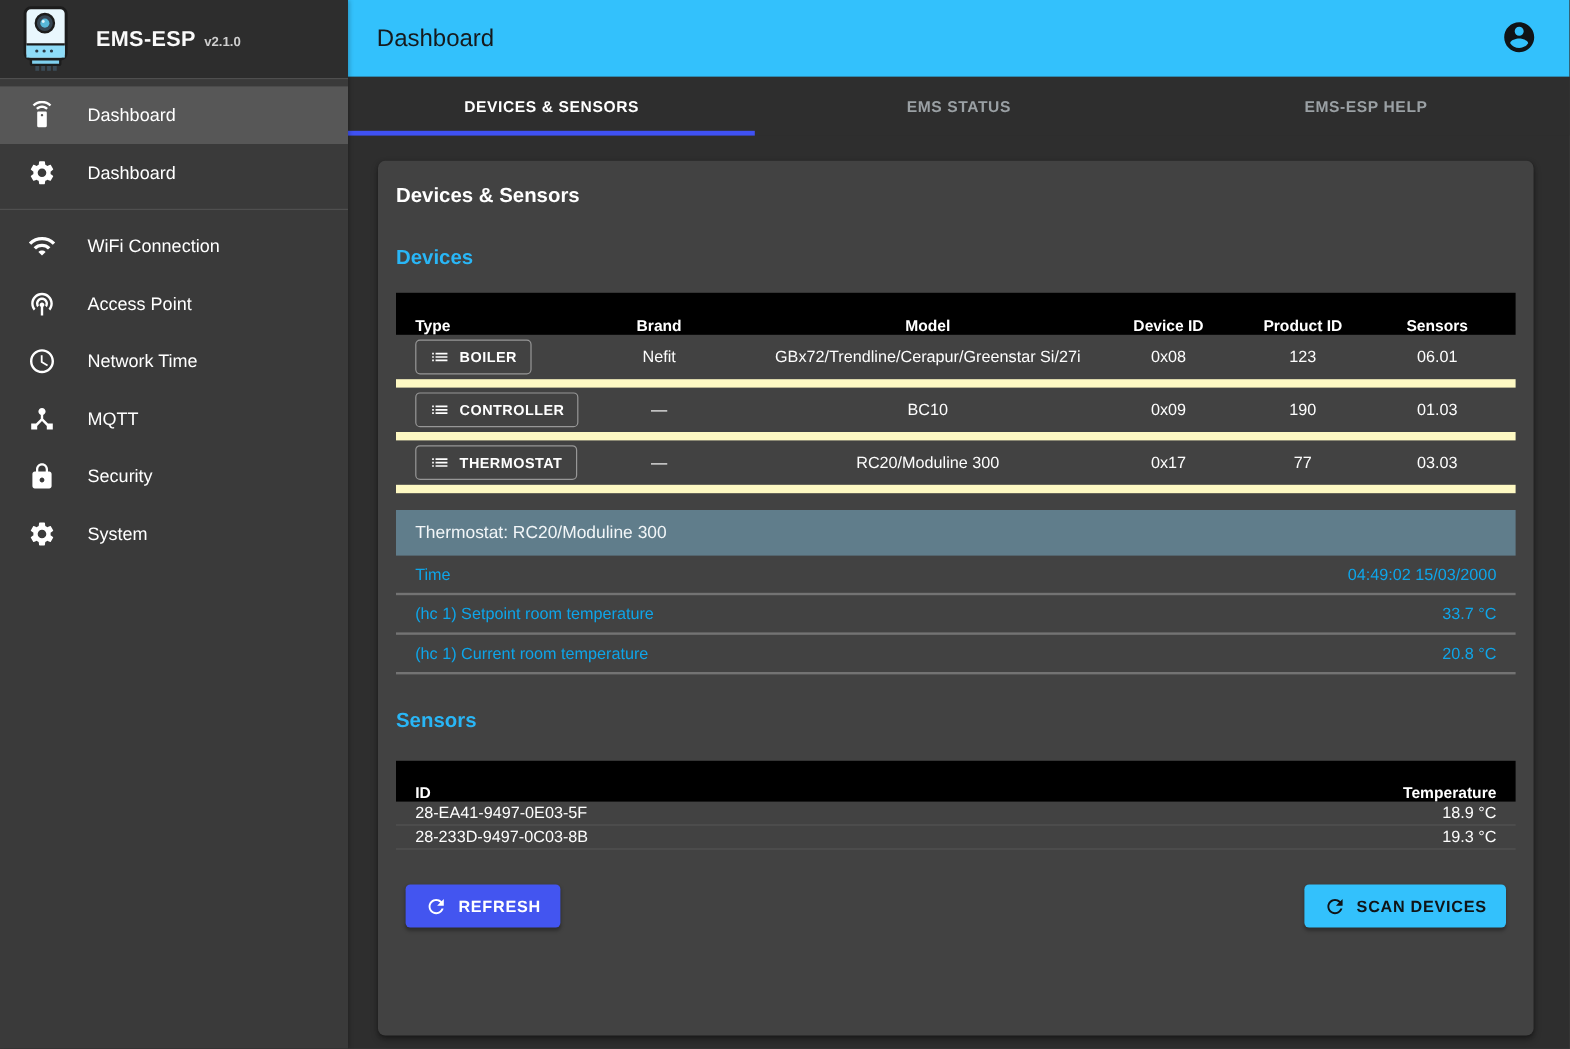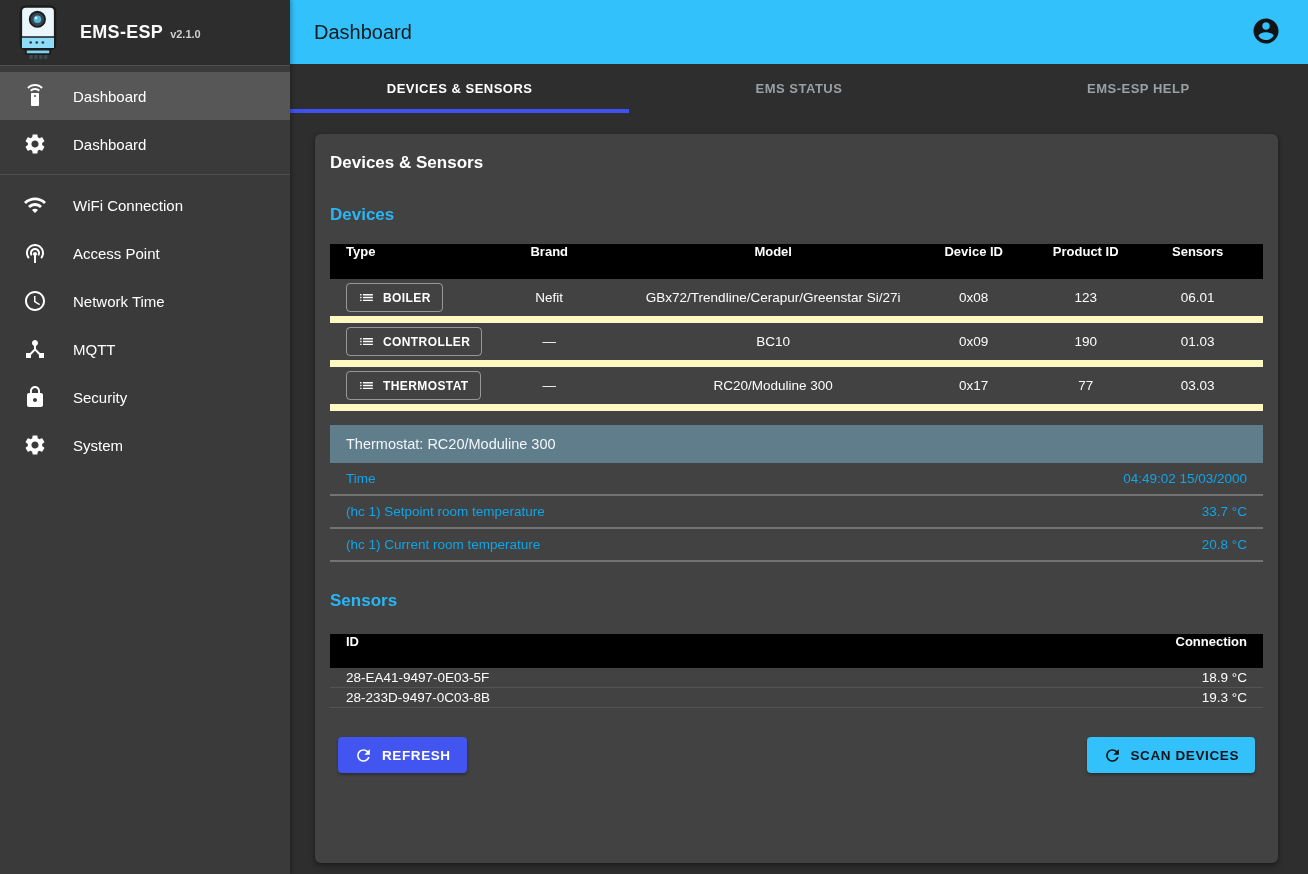--- a/index.html
+++ b/index.html
@@ -73,21 +73,21 @@
     padding: 18px 15px 24px 15px;
   }
   .panel-title { font-size: 17px; font-weight: bold; color: #ffffff; line-height: 22px; }
   .section-heading { font-size: 17px; font-weight: bold; color: #29b6f6; line-height: 22px; }
   .heading-devices { margin-top: 30px; }
   .heading-sensors { margin-top: 28px; }
   
   .table { width: 100%; }
   .thead {
     background: #000000; color: #ffffff;
-    display: flex; align-items: flex-start;
+    display: flex; align-items: flex-end;
     height: 35px; font-size: 13px; font-weight: bold;
   }
   .devices-table { margin-top: 18px; }
   .trow { display: flex; align-items: center; height: 44px; border-bottom: 7px solid #fef9c3; font-size: 13.5px; color: #fdfdfd; }
   .col-type      { width: 15%; padding-left: 16px; text-align: left; }
   .col-brand     { width: 17%; text-align: center; }
   .col-model     { width: 31%; text-align: center; }
   .col-deviceid  { width: 12%; text-align: center; }
   .col-productid { width: 12%; text-align: center; }
   .col-version   { width: 12%; text-align: center; }
@@ -327,21 +327,21 @@
         <div class="kv-row">
           <span>(hc 1) Current room temperature</span>
           <span>20.8 °C</span>
         </div>
       </div>
 
       <div class="section-heading heading-sensors">Sensors</div>
       <div class="table sensors-table">
         <div class="thead">
           <span>ID</span>
-          <span>Connection</span>
+          <span>Temperature</span>
         </div>
         <div class="sensor-row">
           <span>28-EA41-9497-0E03-5F</span>
           <span>18.9 °C</span>
         </div>
         <div class="sensor-row">
           <span>28-233D-9497-0C03-8B</span>
           <span>19.3 °C</span>
         </div>
       </div>

